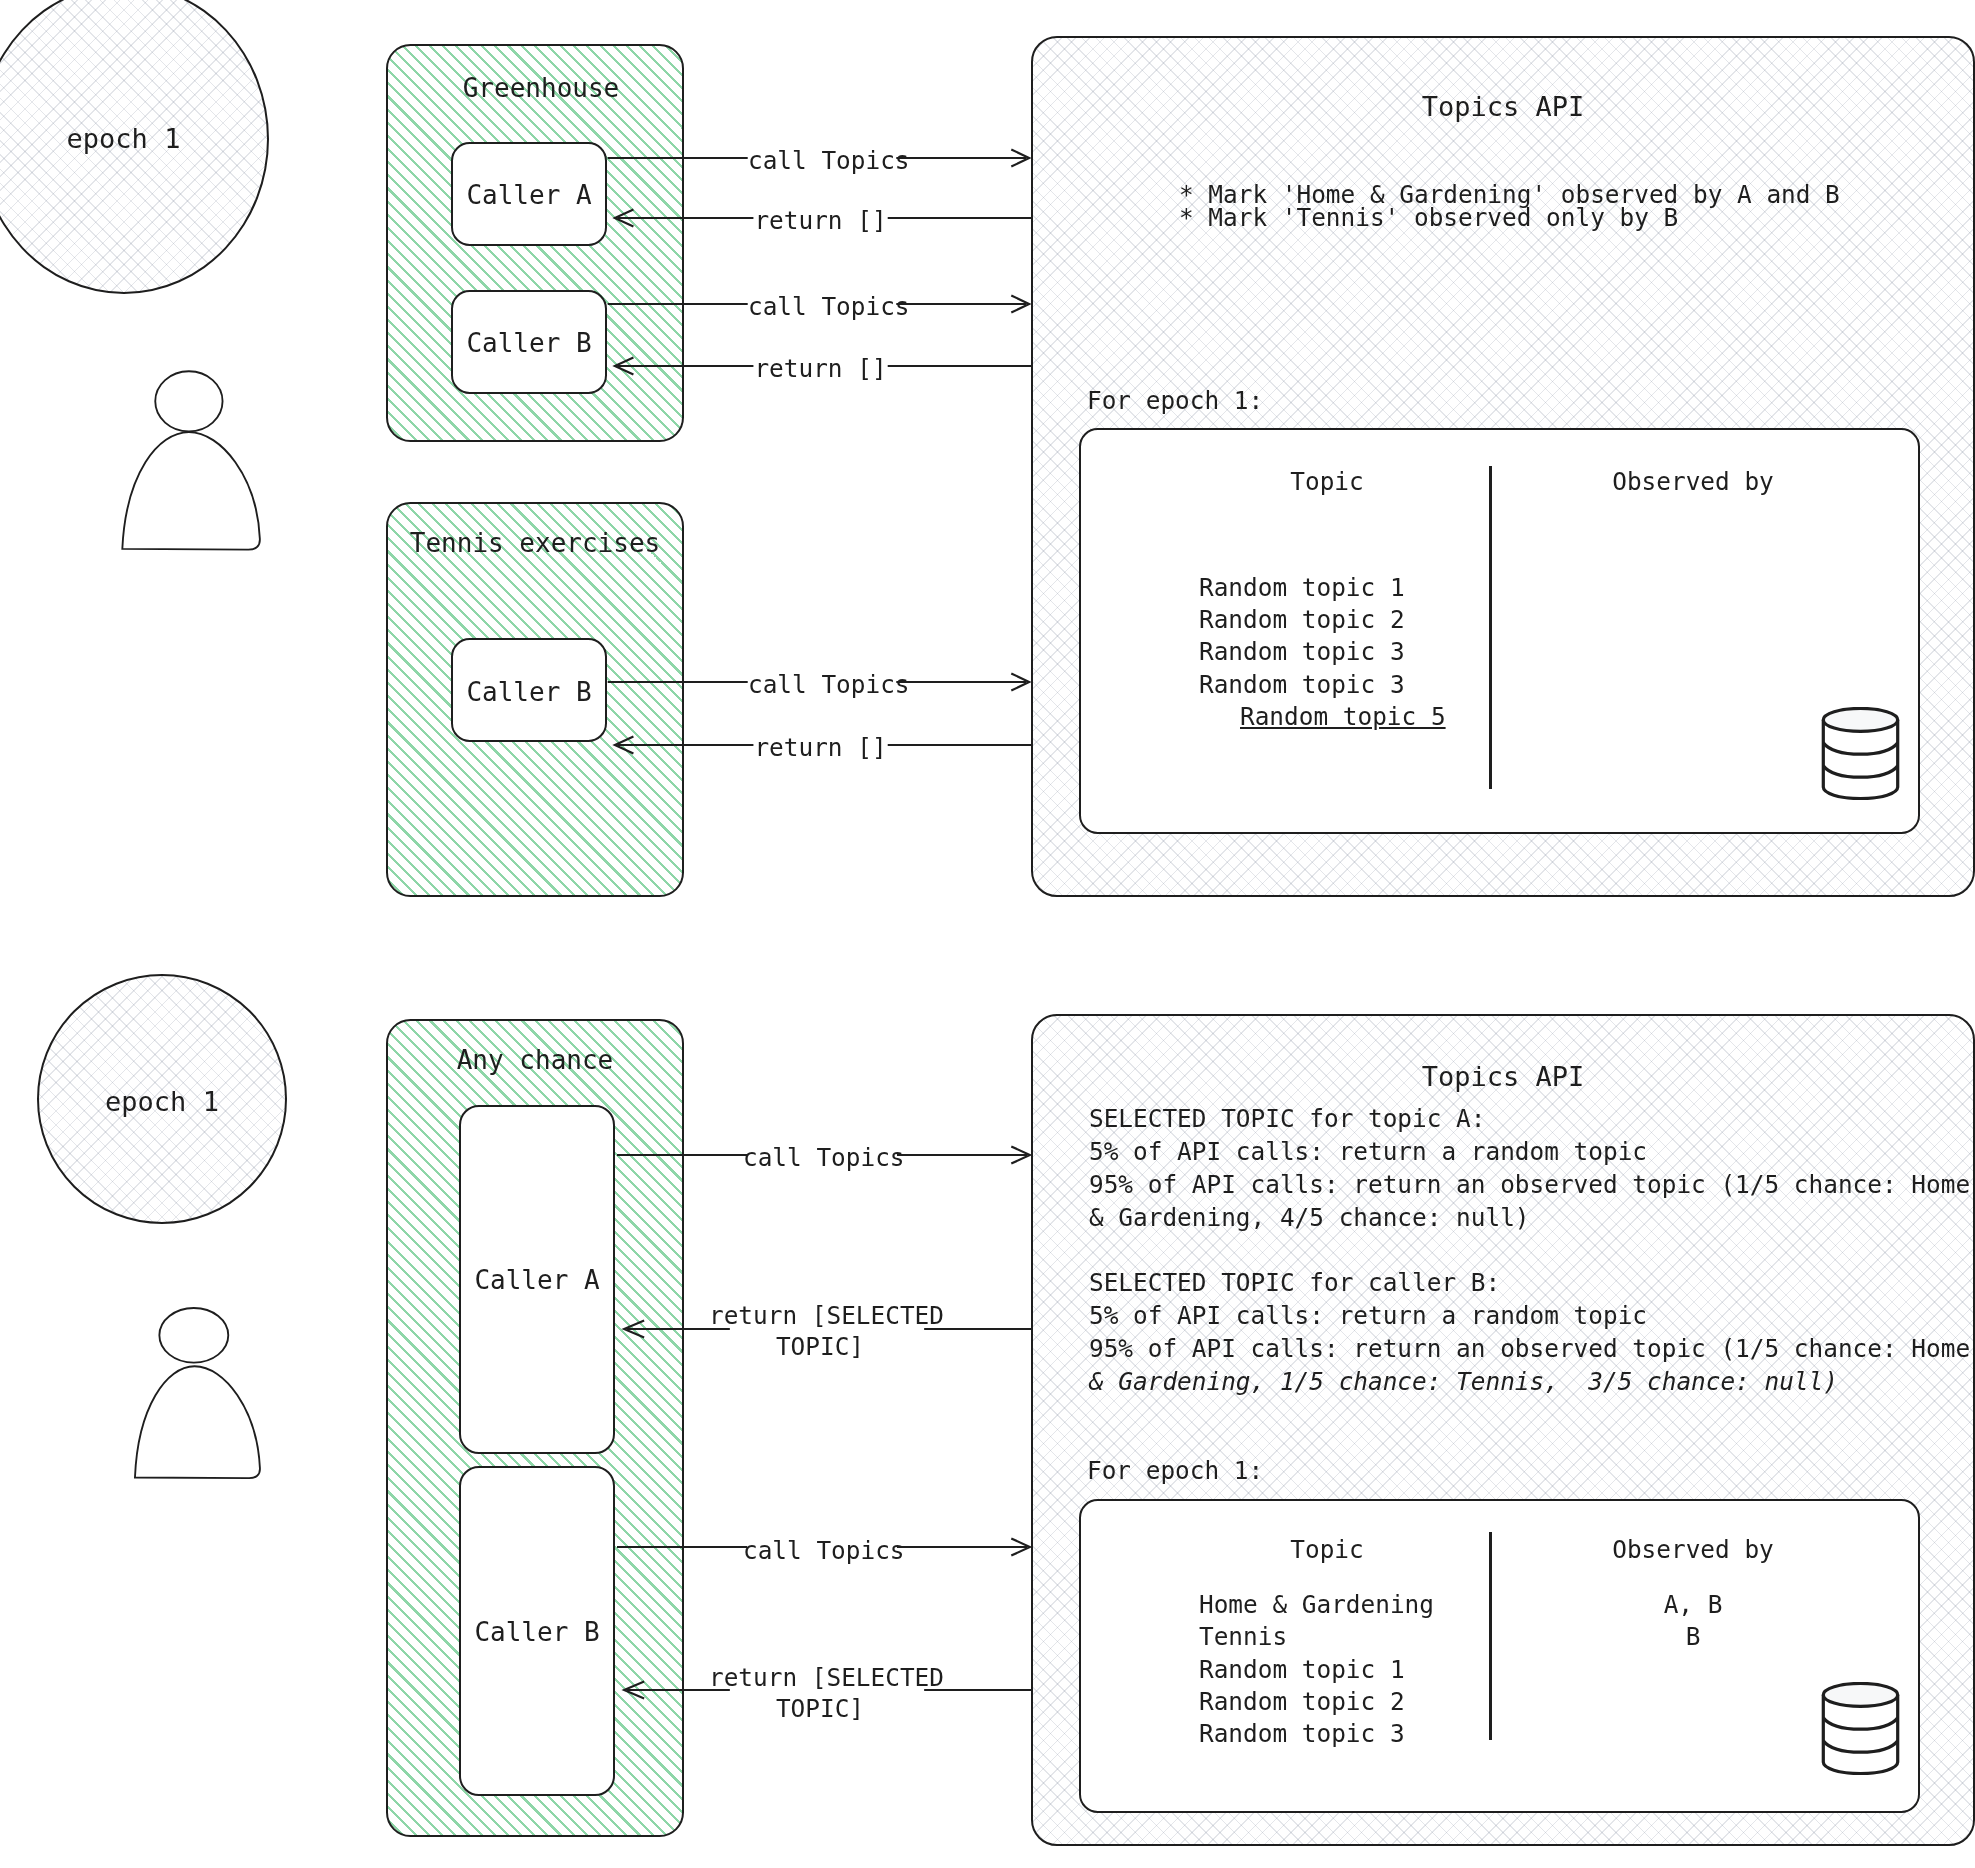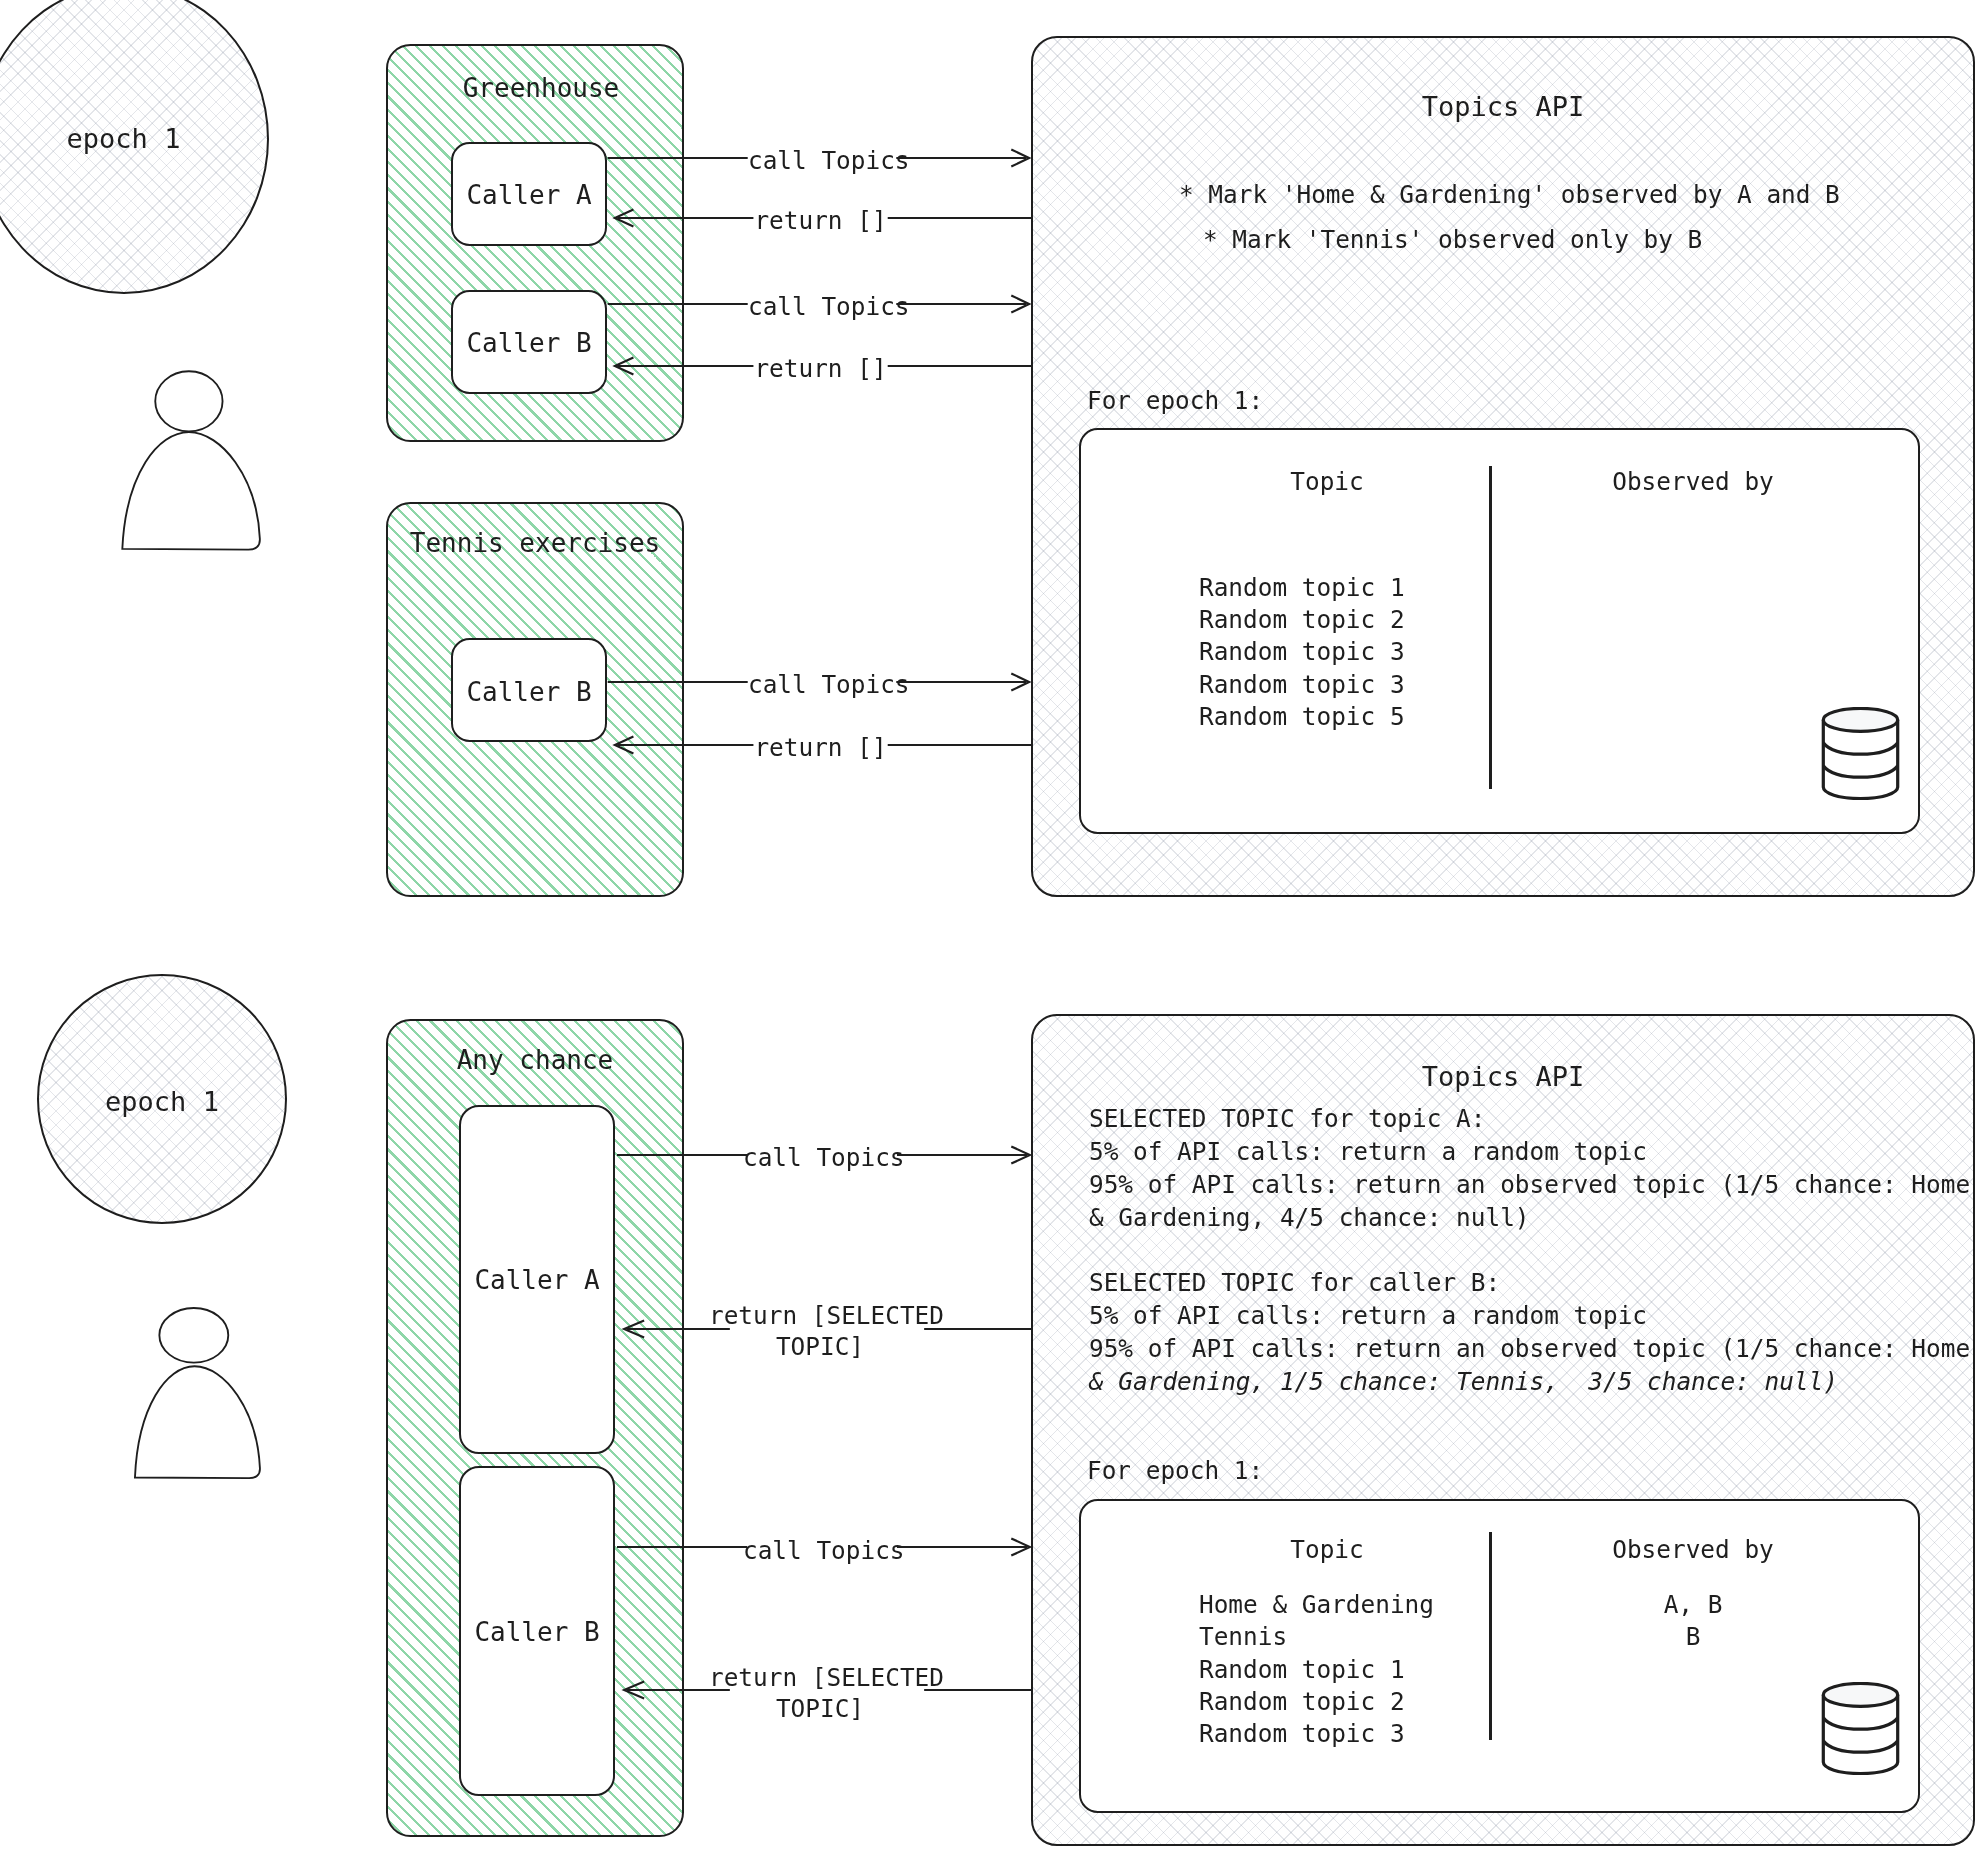--- a/index.html
+++ b/index.html
@@ -161,35 +161,35 @@
       <line x1="392" y1="14" x2="600" y2="14" stroke="#1e1e1e" stroke-width="3"></line>
       <path d="M36 2 L10 14 L36 26" fill="none" stroke="#1e1e1e" stroke-width="3"></path>
     </svg>
   </div>
   <div class="center-lbl t34" style="left:753px; top:732px; width:135px;">return []</div>
 
   <div class="sketch-box xhatch" style="left:1031px; top:36px; width:944px; height:861px; border-radius:26px;"></div>
   <div class="center-lbl t38" style="left:1031px; top:90px; width:944px;">Topics API</div>
 
   <div class="lbl t34" style="left:1179px; top:179px;">* Mark 'Home &amp; Gardening' observed by A and B</div>
-  <div class="lbl t34" style="left:1179px; top:224px;margin-left:24px;">* Mark 'Tennis' observed only by B</div>
+  <div class="lbl t34" style="left:1179px; top:202px;">* Mark 'Tennis' observed only by B</div>
 
   <div class="lbl t34" style="left:1087px; top:385px;">For epoch 1:</div>
 
   <div class="sketch-box plain" style="left:1079px; top:428px; width:841px; height:406px; border-radius:18.7px;"></div>
   <div class="vdiv" style="left:1489px; top:466px; height:323px;"></div>
 
   <div class="center-lbl t34" style="left:1241px; top:466px; width:172px;">Topic</div>
   <div class="center-lbl t34" style="left:1578px; top:466px; width:230px;">Observed by</div>
 
   <div class="lbl t34" style="left:1199px; top:572px;">Random topic 1</div>
   <div class="lbl t34" style="left:1199px; top:604px;">Random topic 2</div>
   <div class="lbl t34" style="left:1199px; top:636px;">Random topic 3</div>
   <div class="lbl t34" style="left:1199px; top:669px;">Random topic 3</div>
-  <div class="lbl t34" style="left:1199px; top:701px;">Random topic 5</div>
+  <div class="lbl t34" style="left:1240px; top:701px;text-decoration:underline;">Random topic 5</div>
 
   <div class="db" style="left:1814px; top:707px; width:93px; height:93px;">
     <svg width="93" height="93" viewBox="0 0 130 130">
       <ellipse cx="65" cy="18" rx="52" ry="16" fill="#f7f8f9" stroke="#1e1e1e" stroke-width="4.5"></ellipse>
       <path d="M13 18 L13 112" fill="none" stroke="#1e1e1e" stroke-width="4.5"></path>
       <path d="M117 18 L117 112" fill="none" stroke="#1e1e1e" stroke-width="4.5"></path>
       <path d="M13 112 C13 121 35 128 65 128 C95 128 117 121 117 112" fill="none" stroke="#1e1e1e" stroke-width="4.5"></path>
       <path d="M13 50 C22 62 40 66 65 66 C90 66 108 62 117 50" fill="none" stroke="#1e1e1e" stroke-width="4.5"></path>
       <path d="M13 82 C22 94 40 98 65 98 C90 98 108 94 117 82" fill="none" stroke="#1e1e1e" stroke-width="4.5"></path>
     </svg>

